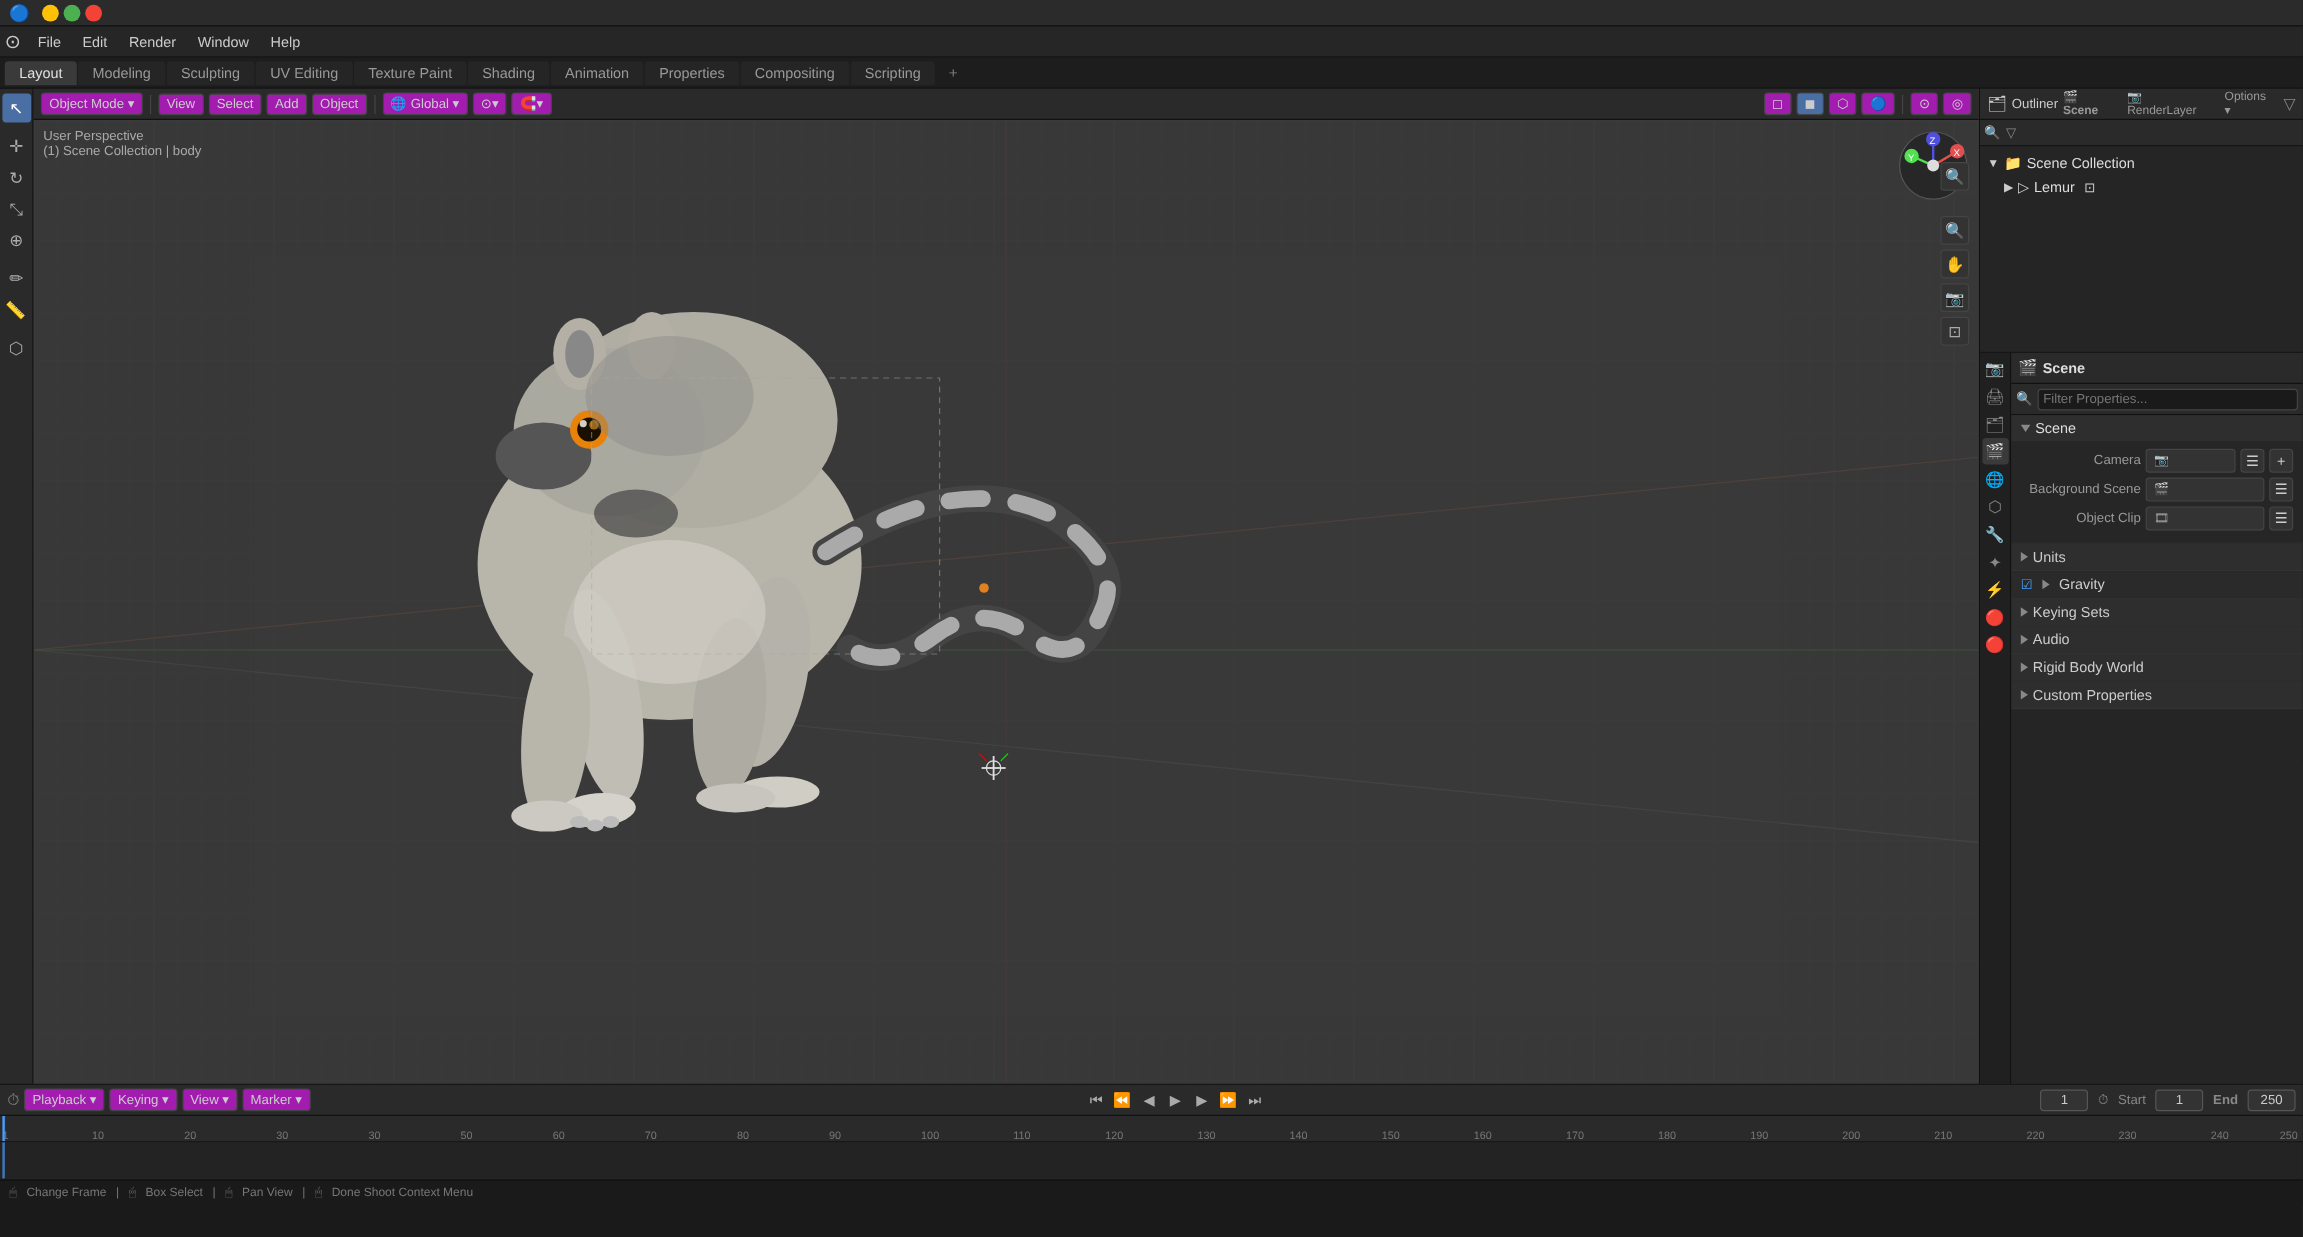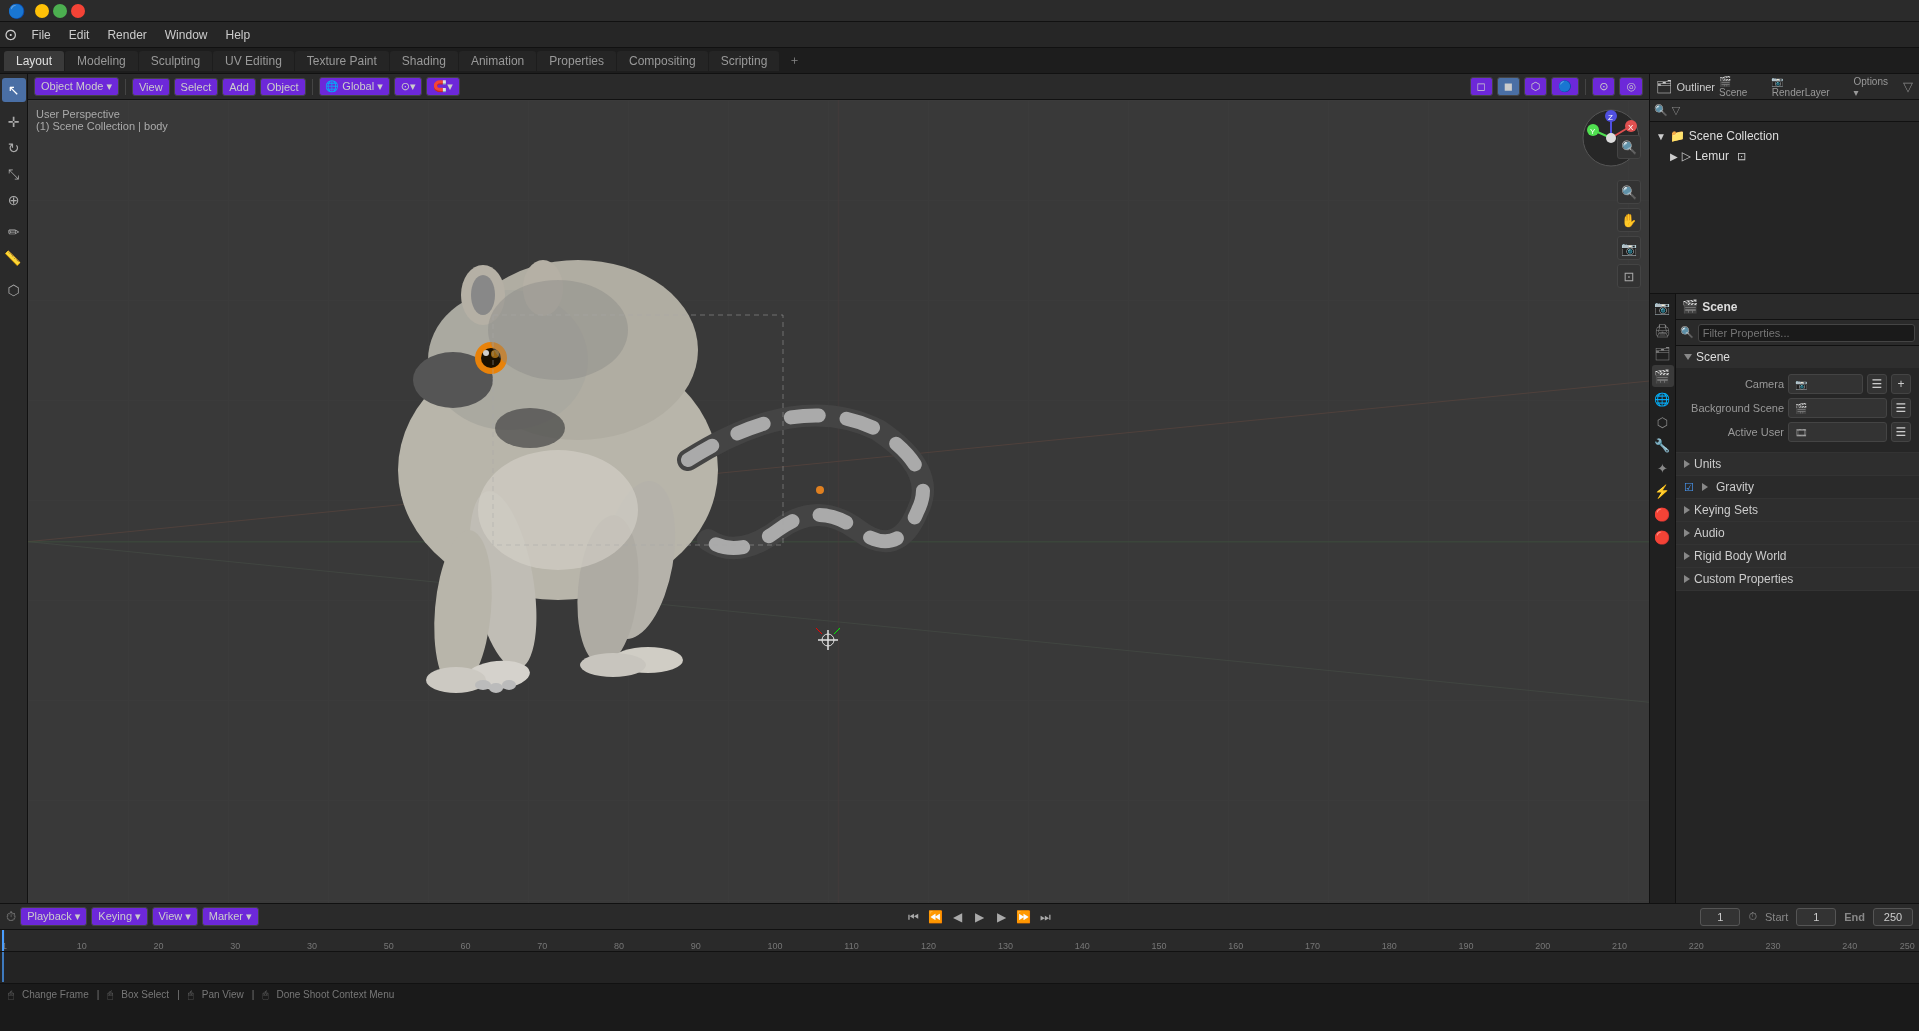--- a/index.html
+++ b/index.html
@@ -130,21 +130,21 @@
       padding: 0 6px;
       gap: 4px;
       border-bottom: 1px solid #111;
     }
     .vp-header-btn {
       padding: 2px 6px;
       font-size: 11px;
       color: #ccc;
       cursor: pointer;
       border-radius: 3px;
-      background: #6d28d9;
+      background: #a21caf;
       border: 1px solid #444;
     }
     .vp-header-sep { width: 1px; height: 16px; background: #444; margin: 0 2px; }
 
     
     #viewport-canvas {
       position: absolute;
       top: 26px;
       left: 0;
       right: 0;
@@ -647,21 +647,21 @@
     </div>
   </div>
 
   <div id="right-panel">
 
     <div id="outliner">
       <div id="outliner-header">
         <span style="font-size:13px;">🗂</span>
         <span style="flex:1; font-size:11px; color:#ccc;">Outliner</span>
 
-        <span style="font-size:10px; color:#999; margin-left:auto;">🎬 Scene</span>
+        <span style="font-size:10px; color:#999; margin-left:auto;font-weight:bold;">🎬 Scene</span>
         <span style="font-size:10px; color:#999; margin-left:6px;">📷 RenderLayer</span>
         <span style="font-size:10px; color:#999; margin-left:6px; cursor:pointer;">Options ▾</span>
         <span style="font-size:13px; color:#888; margin-left:4px; cursor:pointer;">▽</span>
       </div>
 
       <div style="height:22px; background:#2a2a2a; display:flex; align-items:center; padding:0 4px; border-bottom:1px solid #111; gap:4px;">
         <span style="font-size:11px; color:#888;">🔍</span>
         <span style="font-size:11px; color:#888;">▽</span>
       </div>
 
@@ -737,21 +737,21 @@
 
             <div class="props-row">
               <span class="props-label">Background Scene</span>
               <div class="props-value" style="flex:1; cursor:pointer;">
                 <span style="color:#aaa; font-size:10px;">🎬</span>
               </div>
               <div class="props-value-icon">☰</div>
             </div>
 
             <div class="props-row">
-              <span class="props-label">Active User</span>
+              <span class="props-label">Object Clip</span>
               <div class="props-value" style="flex:1; cursor:pointer;">
                 <span style="color:#aaa; font-size:10px;">🎞</span>
               </div>
               <div class="props-value-icon">☰</div>
             </div>
           </div>
         </div>
 
         <div class="props-section">
           <div class="props-section-header">

